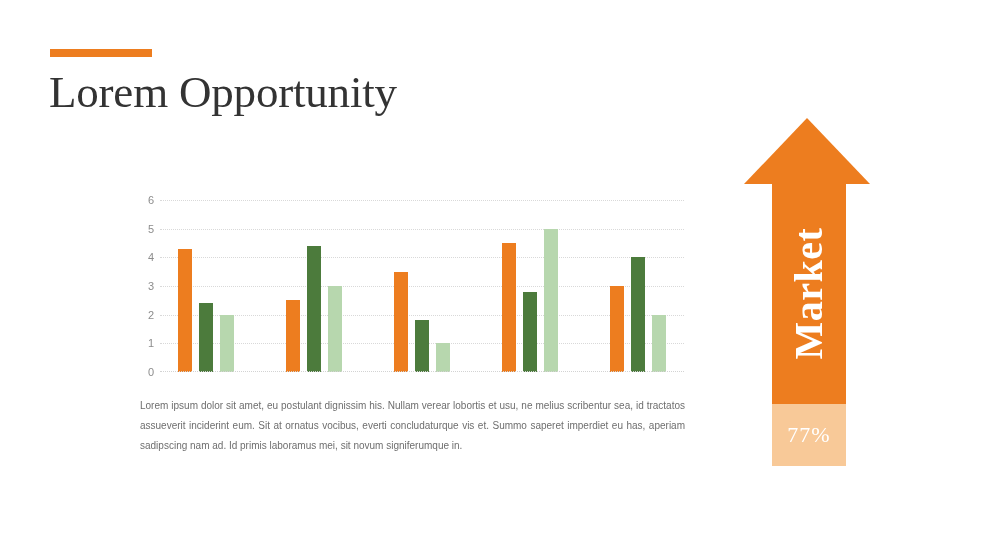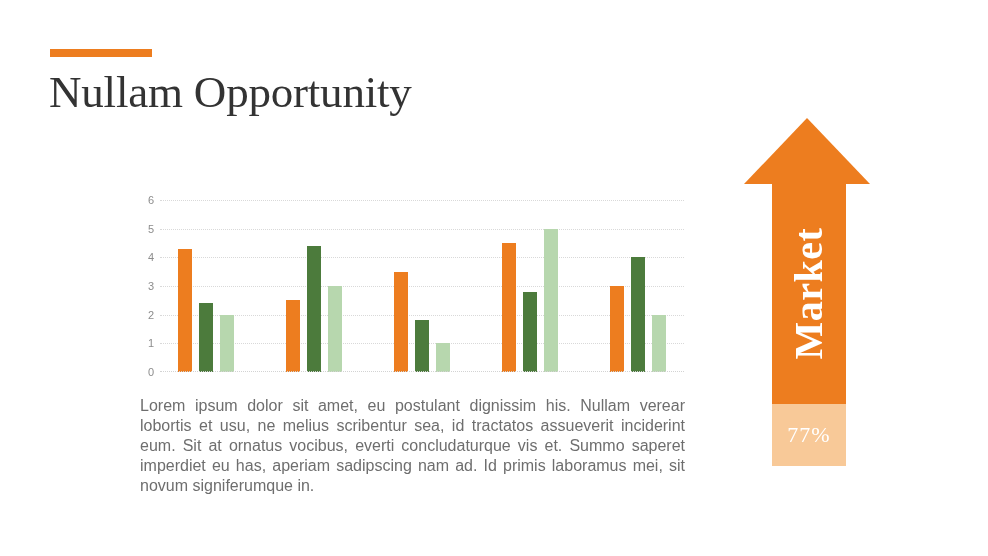--- a/index.html
+++ b/index.html
@@ -59,21 +59,21 @@
     box-sizing:border-box;
   }
   .group{
     display:flex;align-items:flex-end;gap:7px;height:100%;
   }
   .bar{width:14px;}
 
   
   .body-copy{
     position:absolute;left:140px;top:396px;width:545px;
-    font-size:16px;line-height:20px;
+    font-size:10px;line-height:20px;
     color:#6e6e6e;
     text-align:justify;
     font-family:"Liberation Sans", sans-serif;
   }
 
   
   .arrow{
     position:absolute;left:744px;top:118px;width:126px;height:350px;
   }
   .arrow-head{
@@ -111,21 +111,21 @@
     font-family:"Liberation Serif", serif;
     font-size:22px;color:#ffffff;letter-spacing:1px;
   }
 </style>
 </head>
 <body>
 
 <div class="slide">
 
   <div class="accent-bar"></div>
-  <div class="page-title">Nullam Opportunity</div>
+  <div class="page-title">Lorem Opportunity</div>
 
   <div class="chart-wrap">
     <div class="y-axis">
         <div class="y-tick" style="top: 172px;">0</div>
         <div class="y-tick" style="top: 143.333px;">1</div>
         <div class="y-tick" style="top: 114.667px;">2</div>
         <div class="y-tick" style="top: 86px;">3</div>
         <div class="y-tick" style="top: 57.3333px;">4</div>
         <div class="y-tick" style="top: 28.6667px;">5</div>
         <div class="y-tick" style="top: 0px;">6</div>

